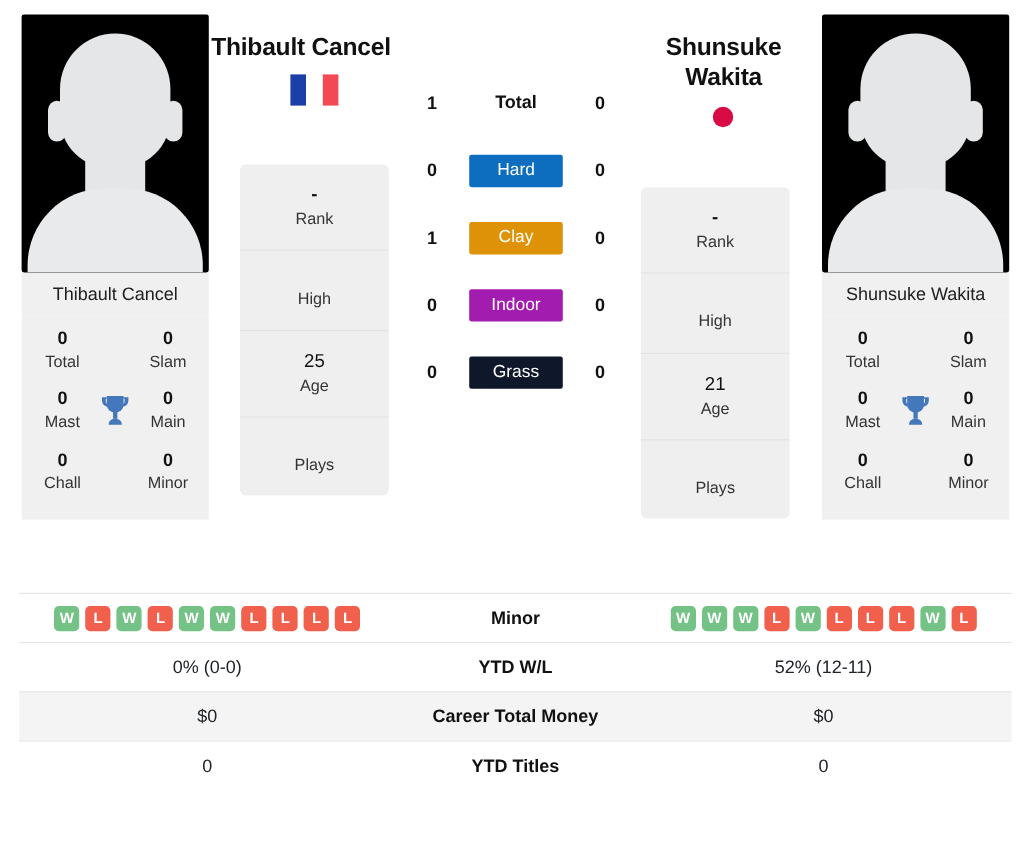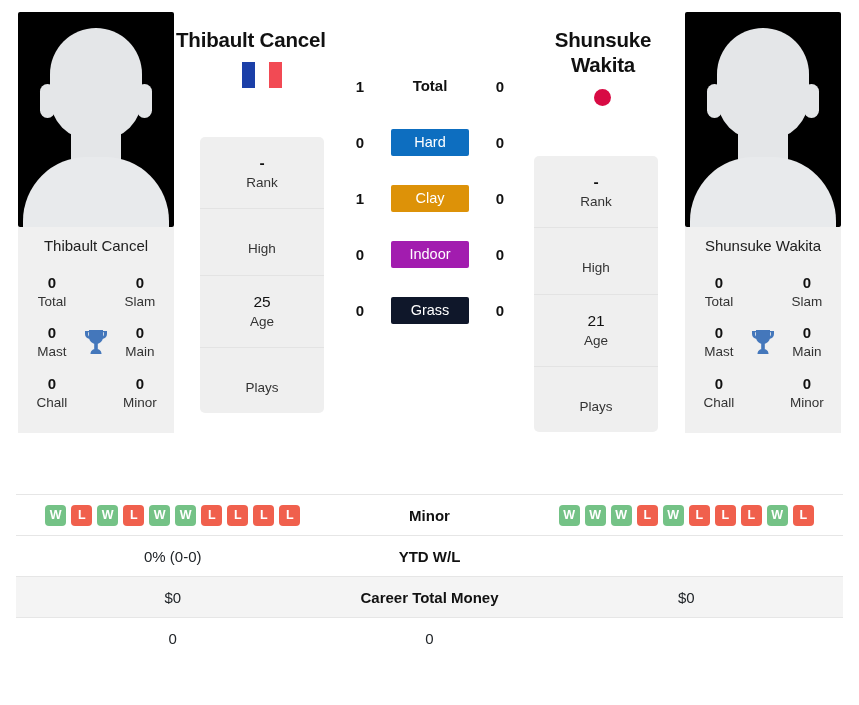--- a/index.html
+++ b/index.html
@@ -376,27 +376,29 @@
           <div class="fb L">L</div>
           <div class="fb W">W</div>
           <div class="fb L">L</div>
         </div>
     </div>
 
 
     <div class="trow">
       <div class="cellL">0% (0-0)</div>
       <div class="cellM">YTD W/L</div>
+      <div class="cellR">52% (12-11)</div>
     </div>
 
     <div class="trow alt">
       <div class="cellL">$0</div>
       <div class="cellM">Career Total Money</div>
       <div class="cellR">$0</div>
     </div>
 
     <div class="trow">
       <div class="cellL">0</div>
+      <div class="cellM">YTD Titles</div>
       <div class="cellR">0</div>
     </div>
 
   </div>
 </div>
 
 </body></html>

